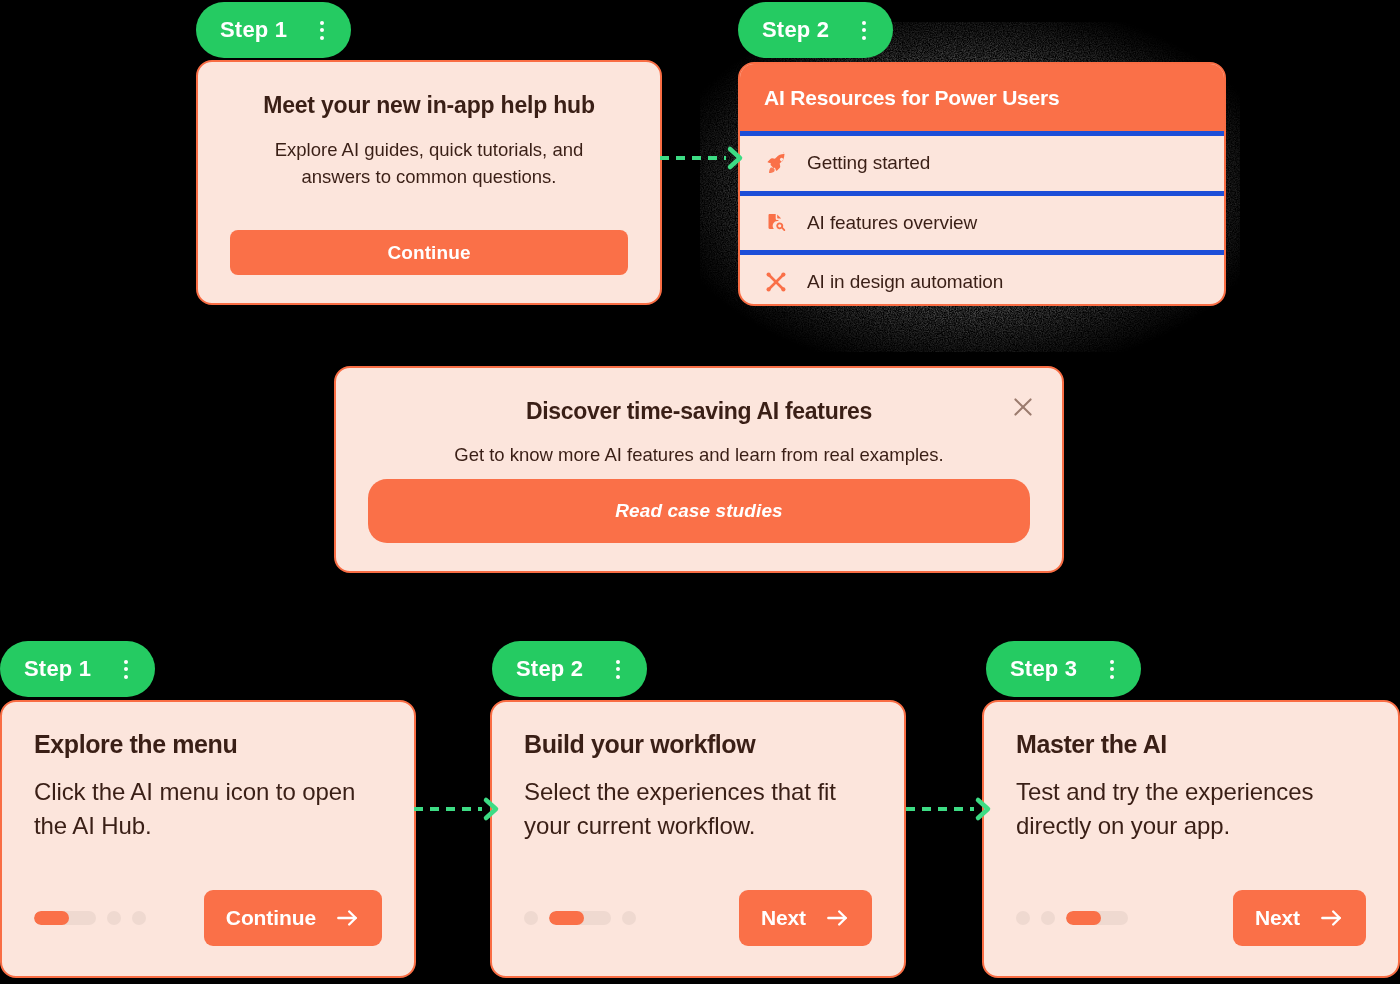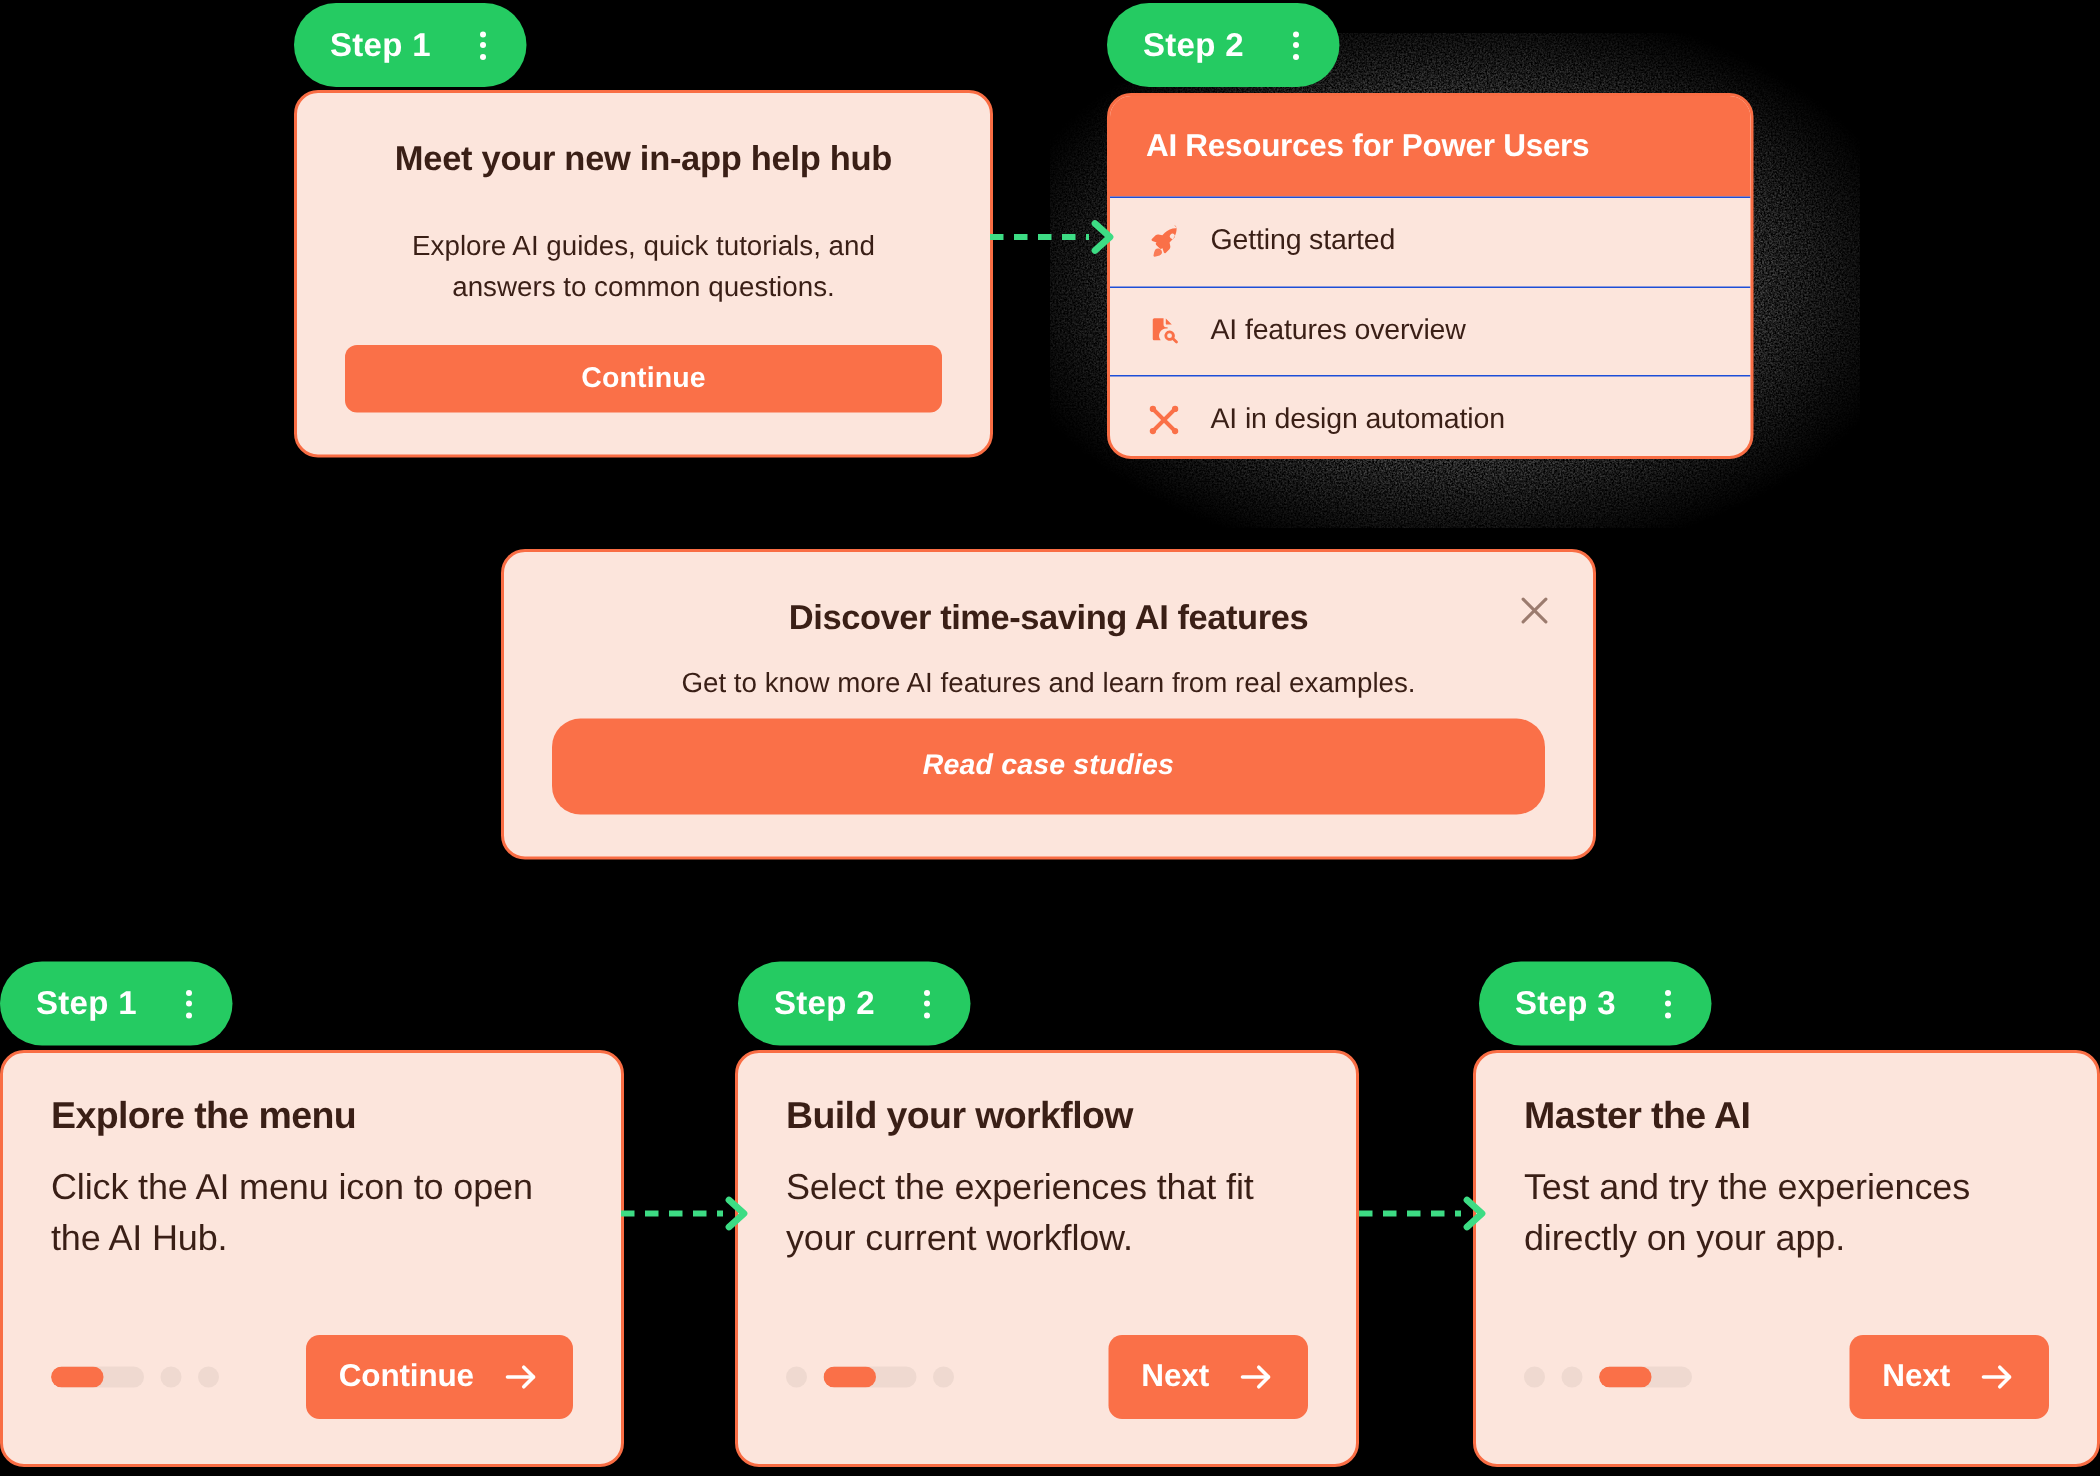--- a/index.html
+++ b/index.html
@@ -71,21 +71,21 @@
     width: 466px;
     height: 245px;
     padding: 30px 32px;
   }
   #card-help-hub .c-title {
     font-size: 23px;
     font-weight: bold;
     color: #3A1F16;
     text-align: center;
     letter-spacing: -0.2px;
-    margin: 0 0 32px 0;
+    margin: 0 0 18px 0;
   }
   #card-help-hub .c-body {
     font-size: 18.5px;
     line-height: 1.45;
     color: #3A1F16;
     text-align: center;
     margin: 16px;
   }
   .btn-primary {
     display: flex;
@@ -116,21 +116,21 @@
     top: 22px;
     width: 540px;
     height: 330px;
     z-index: 10;
     border-radius: 26px;
     pointer-events: none;
   }
   #card-resources {
     left: 738px;
     top: 62px;
-    width: 431px;
+    width: 488px;
     height: 244px;
     padding: 0;
     overflow: hidden;
   }
   #card-resources .res-header {
     background: #FA7048;
     height: 67px;
     display: flex;
     align-items: center;
     padding: 0 24px;
@@ -142,21 +142,21 @@
     font-weight: bold;
     letter-spacing: -0.2px;
   }
   .res-row {
     display: flex;
     align-items: center;
     gap: 19px;
     height: 59.5px;
     padding: 0 24px;
     box-sizing: border-box;
-    border-top: 1px solid #1d4ed8;
+    border-top: 5px solid #1d4ed8;
     cursor: pointer;
   }
   .res-row:first-of-type { border-top: none; }
   .res-row .res-label {
     font-size: 19px;
     color: #3A1F16;
     letter-spacing: -0.1px;
   }
   .res-icon { width: 24px; height: 24px; flex: 0 0 24px; display:block; }
 

